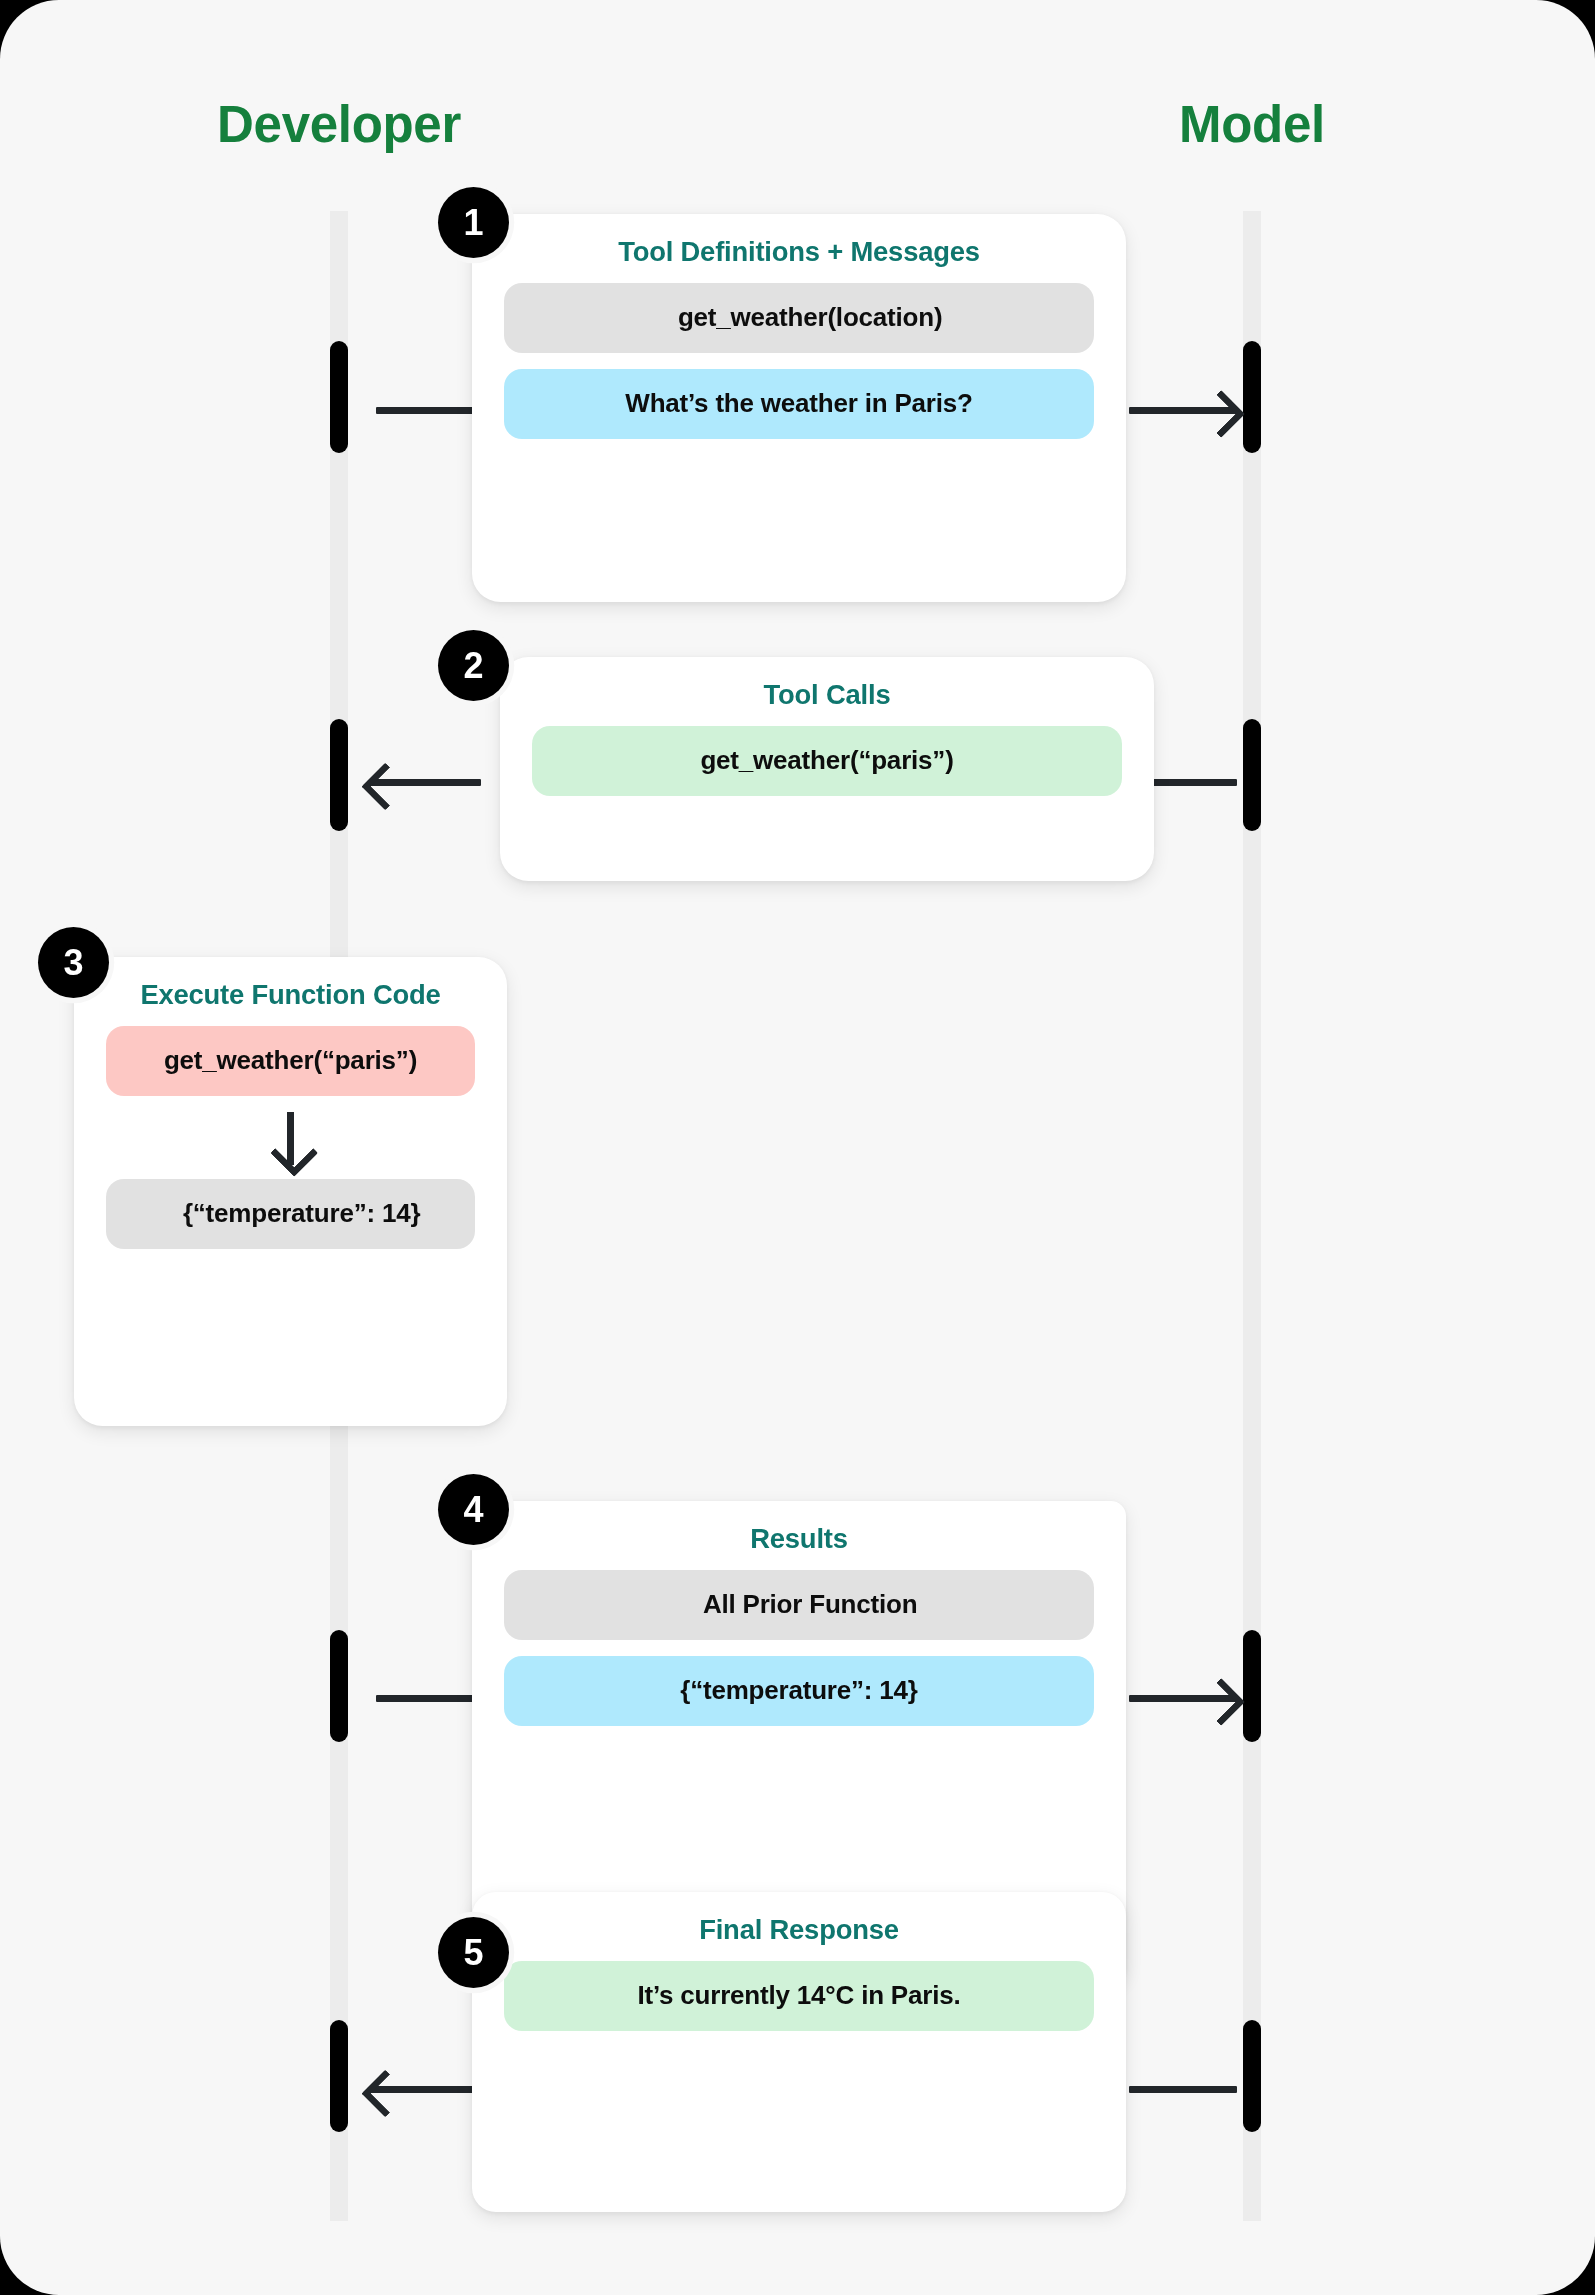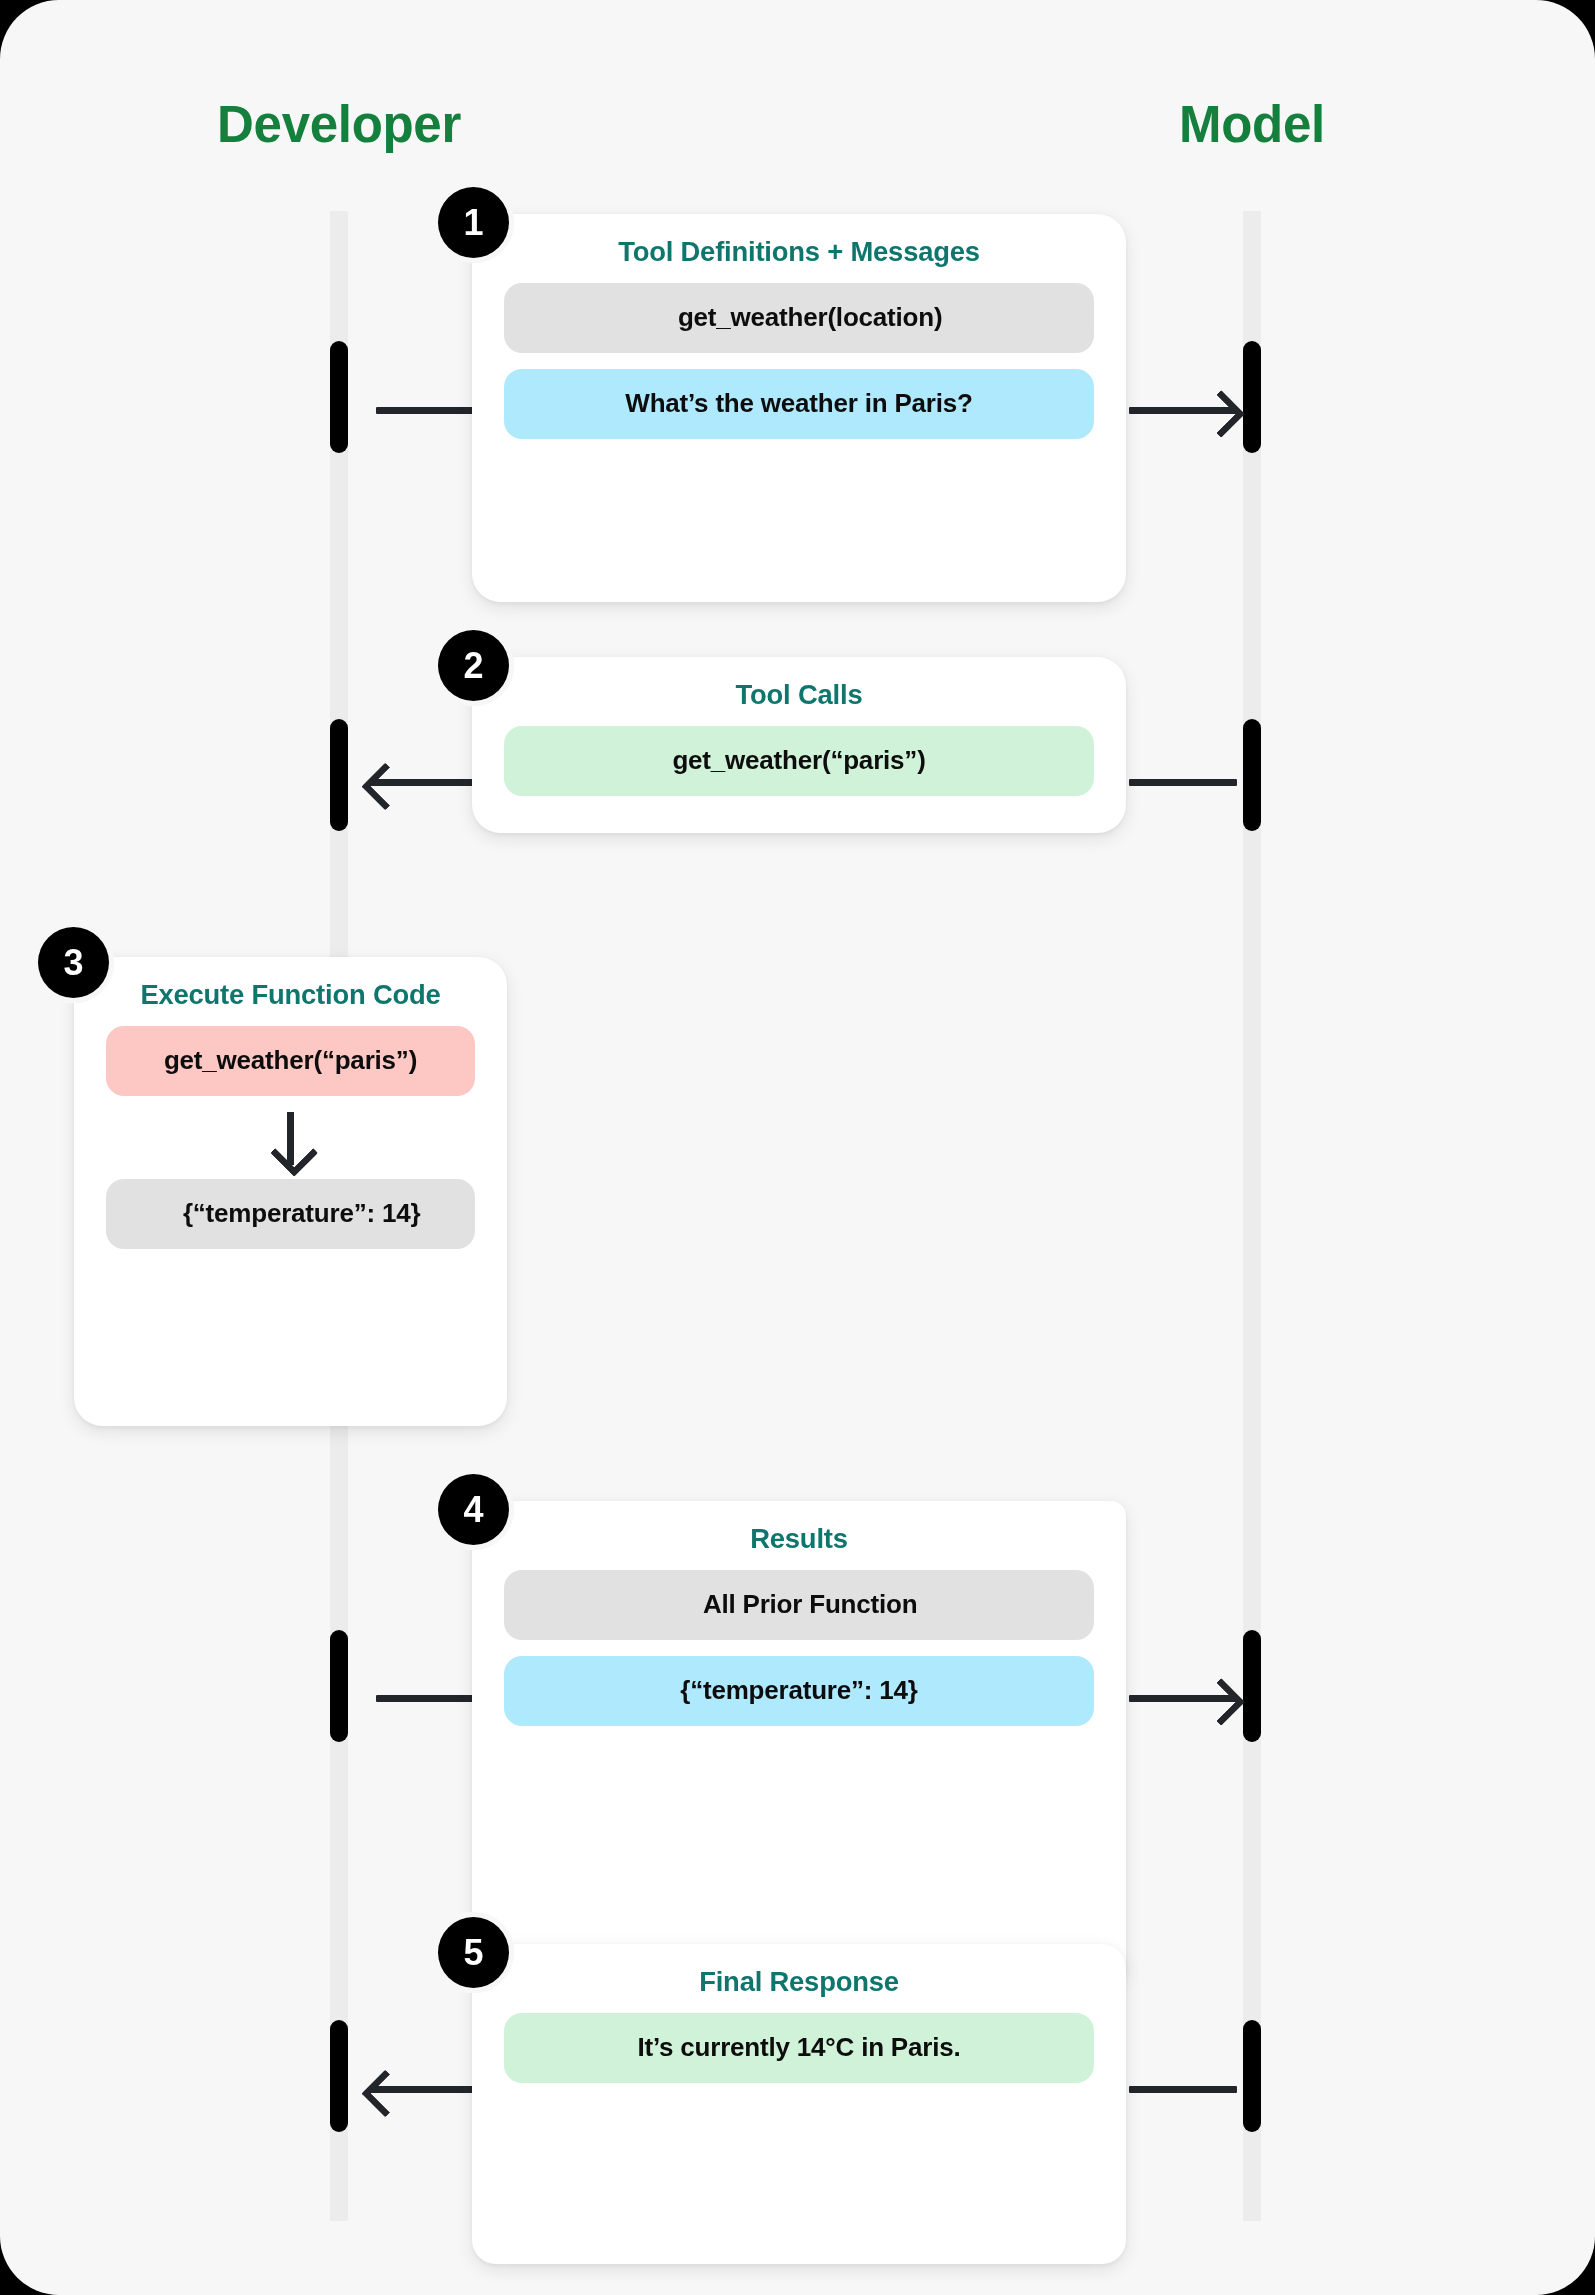--- a/index.html
+++ b/index.html
@@ -226,21 +226,21 @@
     <div class="shaft"></div>
   </div>
 
   <div class="card" style="left:472px; top:214px; width:654px; height:388px;">
     <div class="card-title">Tool Definitions + Messages</div>
     <div class="bubble gray">get_weather(location)</div>
     <div class="bubble blue">What’s the weather in Paris?</div>
   </div>
   <div class="badge" style="left:438px; top:187px;">1</div>
 
-  <div class="card" style="left:472px; top:657px; width:654px; height:176px;">
+  <div class="card" style="left:500px; top:657px; width:654px; height:224px;">
     <div class="card-title">Tool Calls</div>
     <div class="bubble green">get_weather(“paris”)</div>
   </div>
   <div class="badge" style="left:438px; top:630px;">2</div>
 
   <div class="card" style="left:74px; top:957px; width:433px; height:469px;">
     <div class="card-title">Execute Function Code</div>
     <div class="bubble pink">get_weather(“paris”)</div>
     <div class="arrow-down">
       <div class="shaft-v"></div>
@@ -250,20 +250,20 @@
   </div>
   <div class="badge" style="left:38px; top:927px;">3</div>
 
   <div class="card" style="left:472px; top:1501px; width:654px; height:480px;border-radius:15px;">
     <div class="card-title">Results</div>
     <div class="bubble gray">All Prior Function</div>
     <div class="bubble blue">{“temperature”: 14}</div>
   </div>
   <div class="badge" style="left:438px; top:1474px;">4</div>
 
-  <div class="card" style="left:472px; top:1944px; width:654px; height:320px;border-radius:24px;">
+  <div class="card" style="left:472px; top:1892px; width:654px; height:320px;border-radius:24px;">
     <div class="card-title">Final Response</div>
     <div class="bubble green">It’s currently 14°C in Paris.</div>
   </div>
   <div class="badge" style="left:438px; top:1917px;">5</div>
 
 </div>
 
 
 </body></html>

